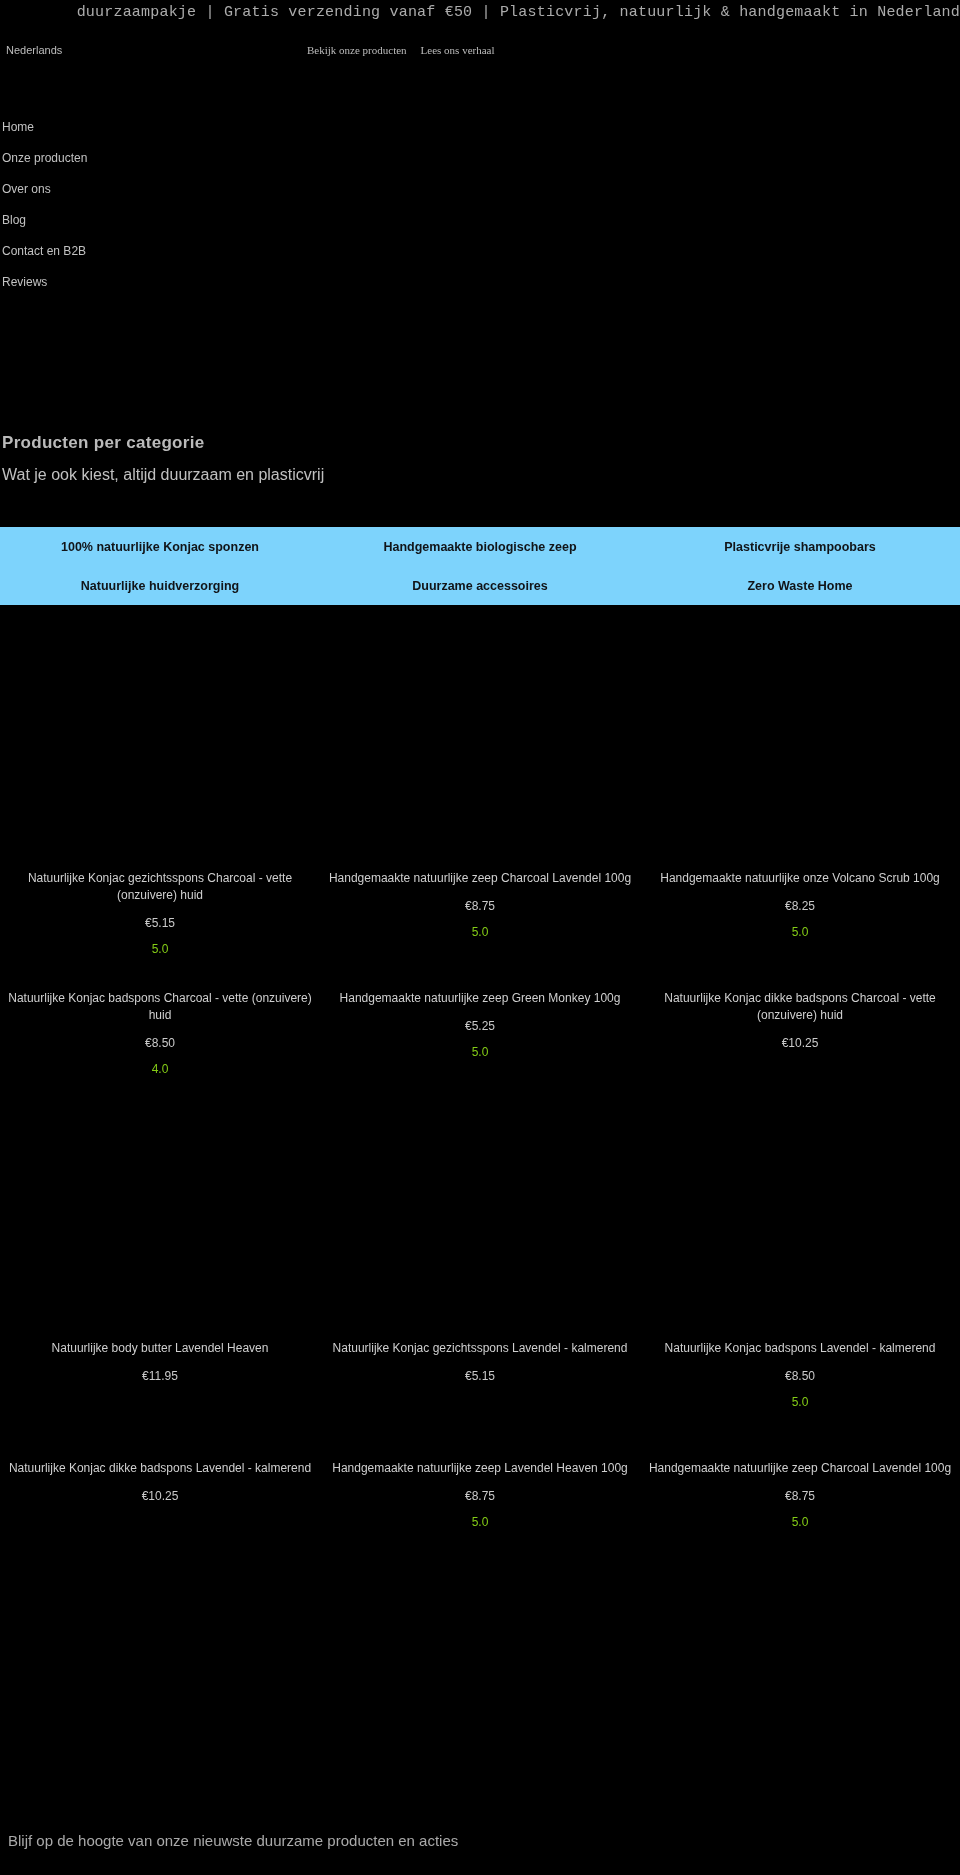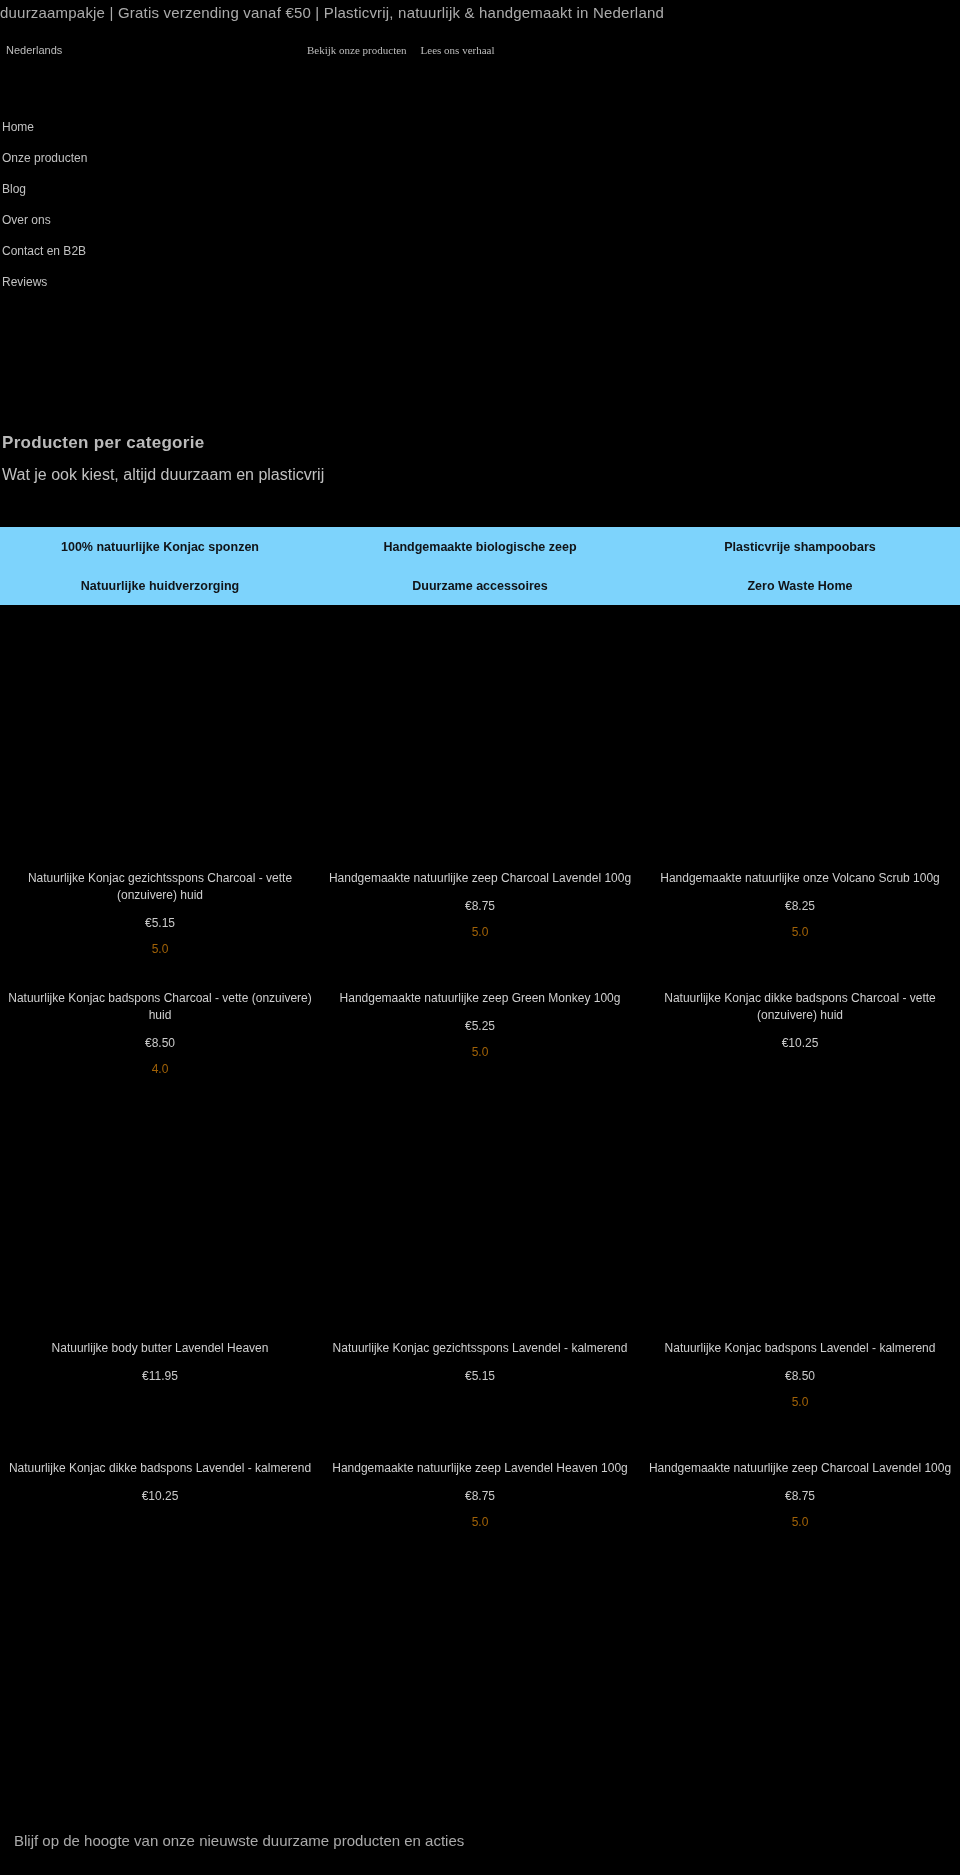--- a/index.html
+++ b/index.html
@@ -15,26 +15,27 @@
   .announce {
     position: relative;
     height: 32px;
     width: 960px;
     background: #000;
   }
   .announce-text {
     position: absolute;
     left: 0; top: 4px;
     width: 960px;
-    text-align: left;
+    text-align: right;
     font-size: 15px;
     letter-spacing: .2px;
     color: #c9c9c9;
     white-space: nowrap;
     opacity: .85;
+    font-family: Liberation Mono, monospace;
   }
 
   
   .header {
     position: relative;
     height: 70px;
     width: 960px;
   }
   .lang-select {
     position: absolute;
@@ -145,41 +146,41 @@
   .pcard .pprice {
     display: block;
     margin-top: 12px;
     font-size: 12px;
     color: #cacaca;
   }
   .pcard .prating {
     display: block;
     margin-top: 12px;
     font-size: 12px;
-    color: #a16207;
+    color: #84cc16;
   }
   .pcard .prating.empty { visibility: hidden; }
 
   
   #grid-top .prow.r1 .pcard { height: 120px; }
   #grid-top .prow.r2 .pcard { height: 120px; }
   #grid-bottom .prow.r1 .pcard { height: 120px; }
   #grid-bottom .prow.r2 .pcard { height: 120px; }
 
   
   .footer {
     position: absolute;
     left: 0; top: 1832px;
     width: 960px;
   }
   .footer-text {
     font-size: 15px;
     color: #c7c7c7;
     white-space: nowrap;
-    padding-left: 14px;
+    padding-left: 8px;
     opacity: .85;
   }
 </style>
 </head>
 <body>
 
 <div class="announce">
   <div class="announce-text">duurzaampakje | Gratis verzending vanaf €50 | Plasticvrij, natuurlijk &amp; handgemaakt in Nederland</div>
 </div>
 
@@ -187,22 +188,22 @@
   <div class="lang-select">Nederlands</div>
   <div class="header-links">
     <span>Bekijk onze producten</span>
     <span>Lees ons verhaal</span>
   </div>
 </div>
 
 <nav class="nav">
   <a class="nav-item">Home</a>
   <a class="nav-item">Onze producten</a>
+  <a class="nav-item">Over ons</a>
   <a class="nav-item">Blog</a>
-  <a class="nav-item">Over ons</a>
   <a class="nav-item">Contact en B2B</a>
   <a class="nav-item">Reviews</a>
 </nav>
 
 <section class="hero">
   <h1 class="hero-title">Producten per categorie</h1>
   <p class="hero-sub">Wat je ook kiest, altijd duurzaam en plasticvrij</p>
 </section>
 
 <section class="band">

